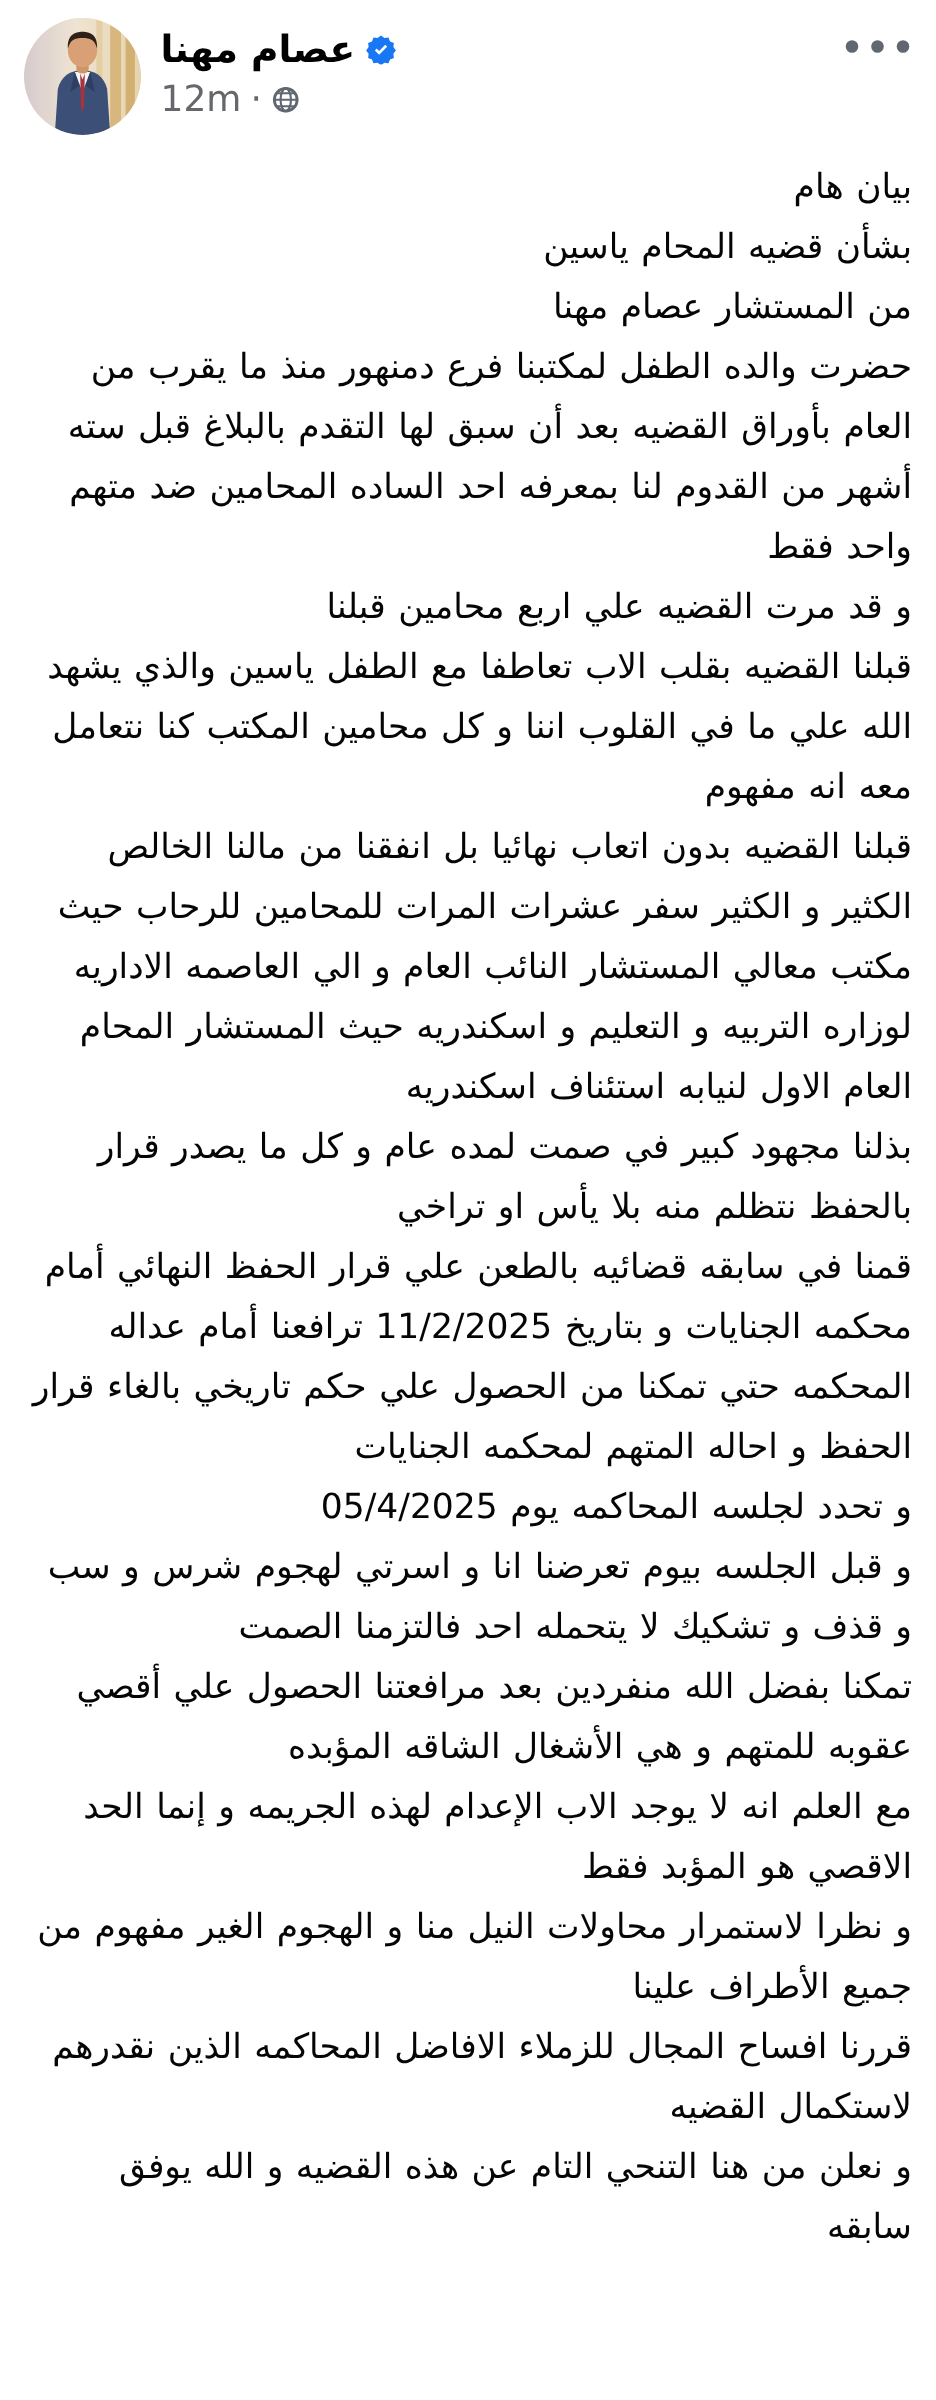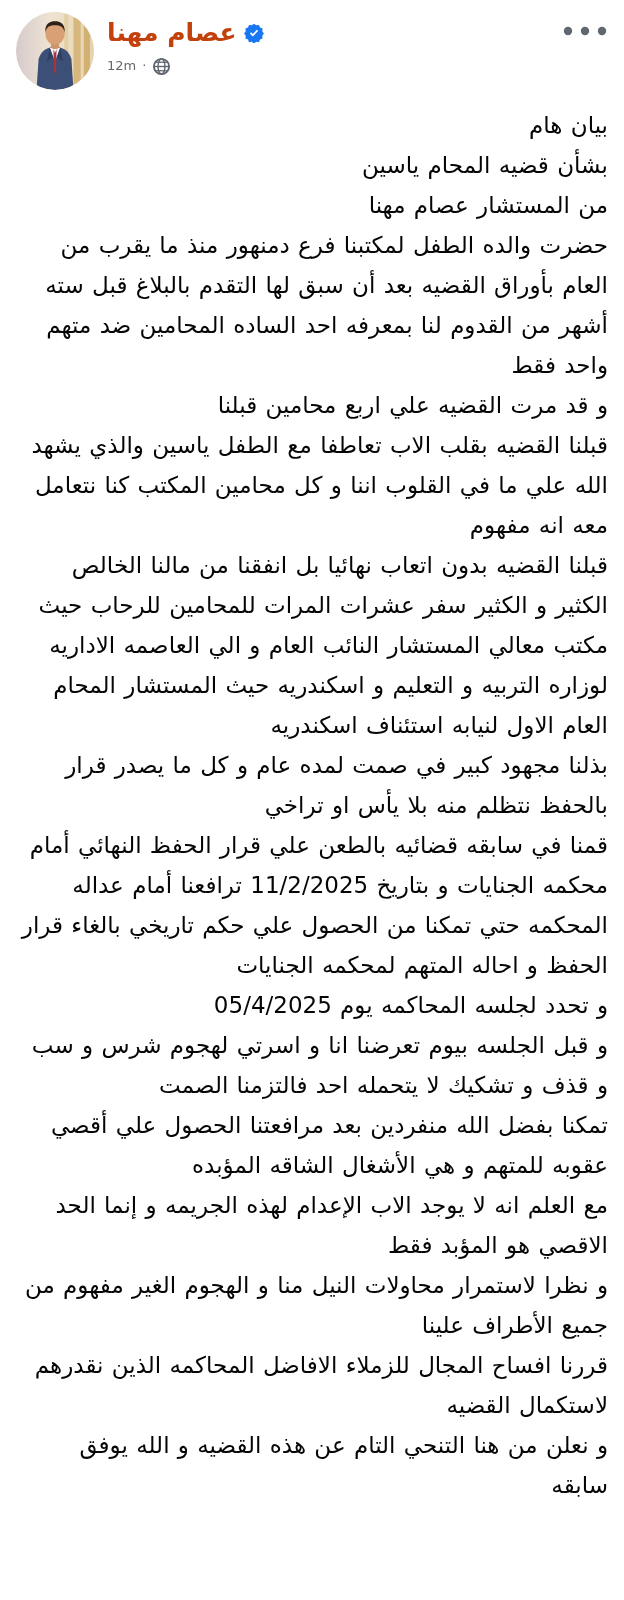--- a/index.html
+++ b/index.html
@@ -39,37 +39,37 @@
     flex-direction: column;
   }
   .name-row {
     display: flex;
     align-items: center;
     gap: 7px;
   }
   .profile-name {
     font-size: 25px;
     font-weight: bold;
-    color: #c2410c;
+    color: #000000;
     line-height: 30px;
     cursor: pointer;
     direction: rtl;
   }
   .badge {
     width: 20px;
     height: 20px;
     display: inline-block;
   }
   .meta-row {
     display: flex;
     align-items: center;
     gap: 6px;
     margin-top: 7px;
     color: #65676b;
-    font-size: 13px;
+    font-size: 24px;
     line-height: 22px;
   }
   .globe {
     width: 19px;
     height: 19px;
     display: inline-block;
   }
   .more-btn {
     position: absolute;
     top: 16px;

